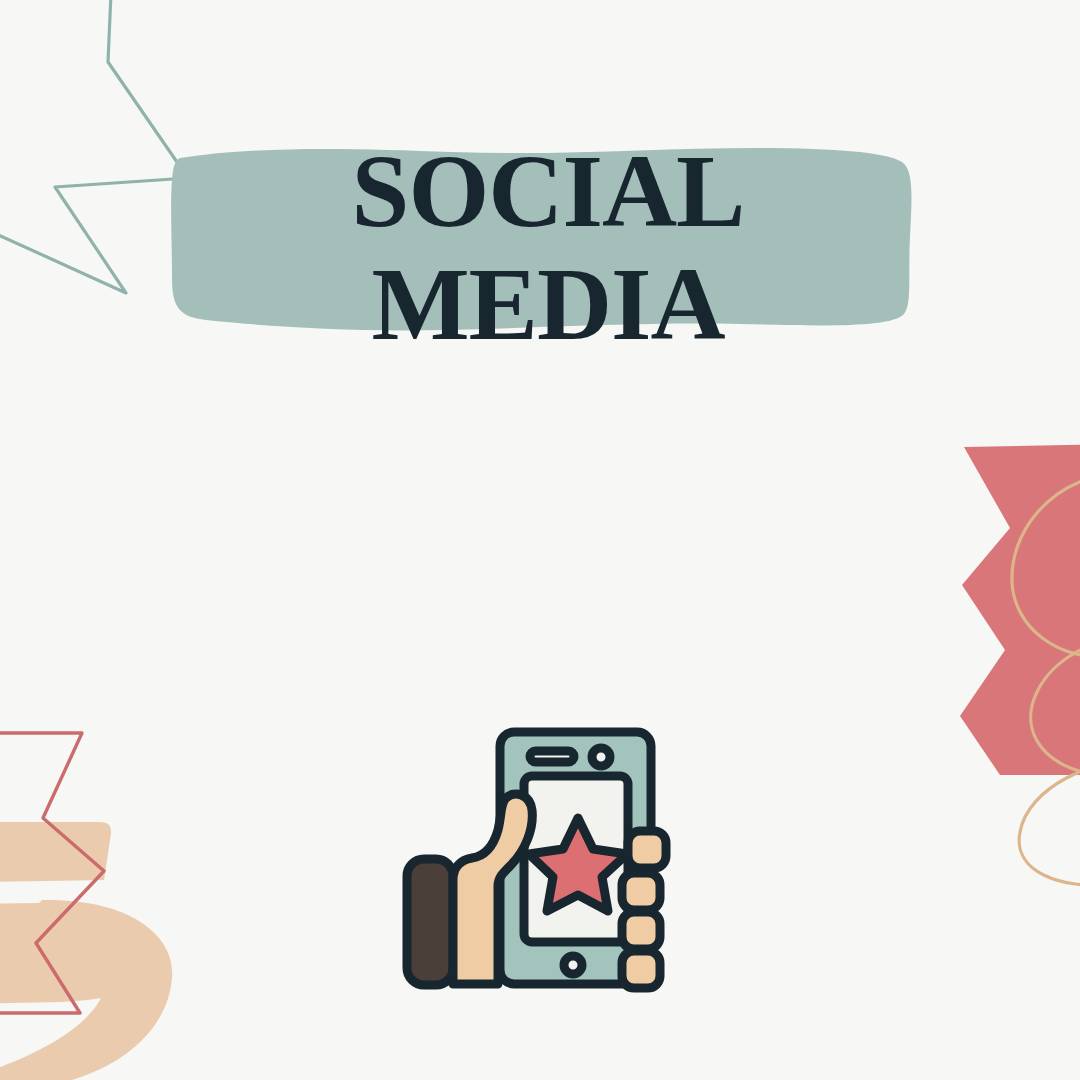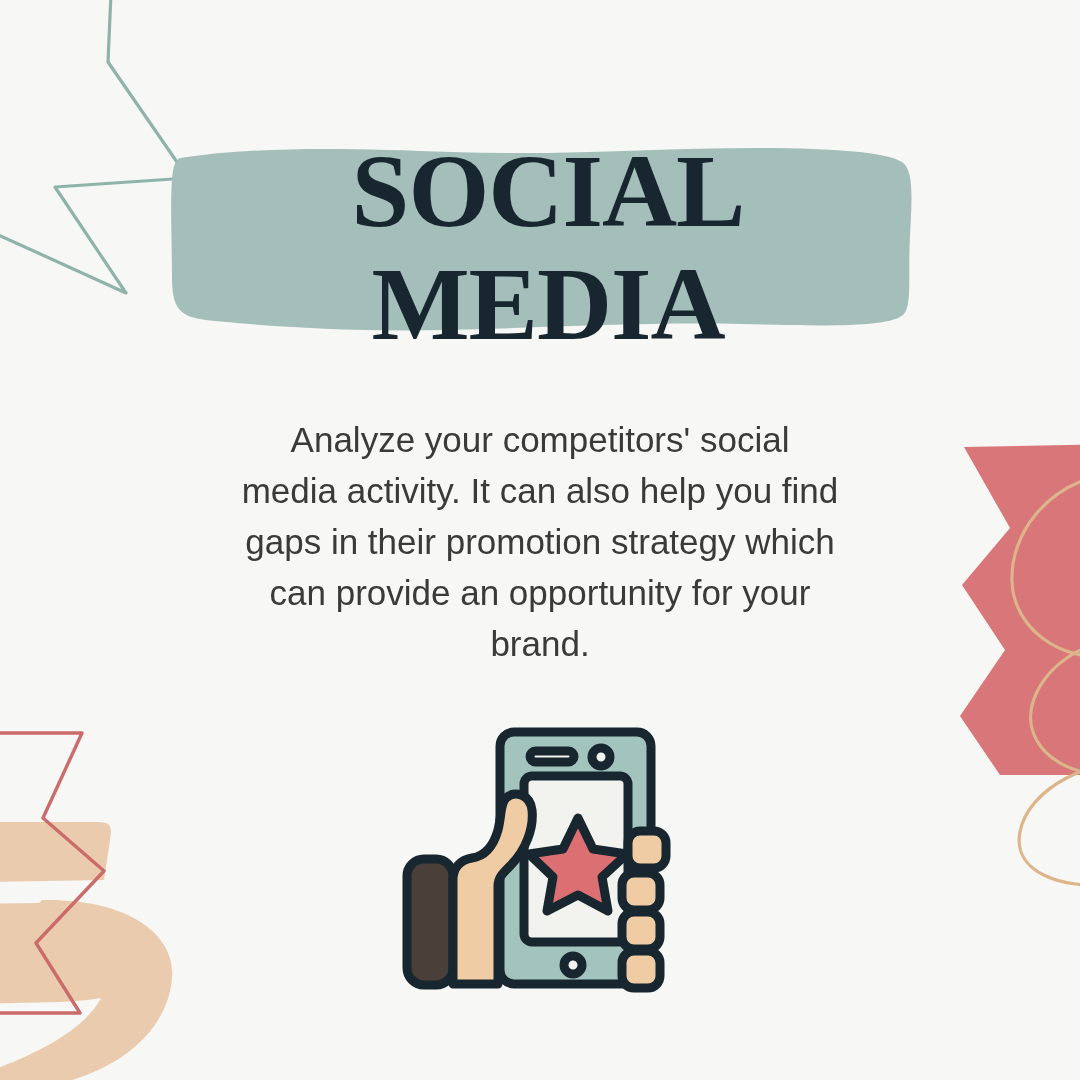--- a/index.html
+++ b/index.html
@@ -161,21 +161,20 @@
                C 348 214 262 208 206 202
                C 180 199 172 190 172 160
                C 172 126 170 84 172 62
                C 173 49 175 42 180 40 Z" fill="#A4BFBA"></path>
     </svg>
 
     <h1 class="title-text">SOCIAL
 MEDIA</h1>
   </div>
 
-  <p class="body-copy">Analyze your competitors' social media activity. It can also help you find gaps in their promotion strategy which can provide an opportunity for your brand.</p>
 
   <svg class="illustration" viewBox="0 0 300 290" aria-hidden="true">
 
     <g stroke="#17262F" stroke-width="9" stroke-linejoin="round" stroke-linecap="round">
 
       <rect x="110" y="14" width="151" height="252" rx="14" fill="#A3C4BC"></rect>
 
       <rect x="134" y="58" width="104" height="166" rx="8" fill="#F2F2EE"></rect>
 
       <rect x="140" y="33" width="44" height="11" rx="5.5" fill="#F2F2EE"></rect>

